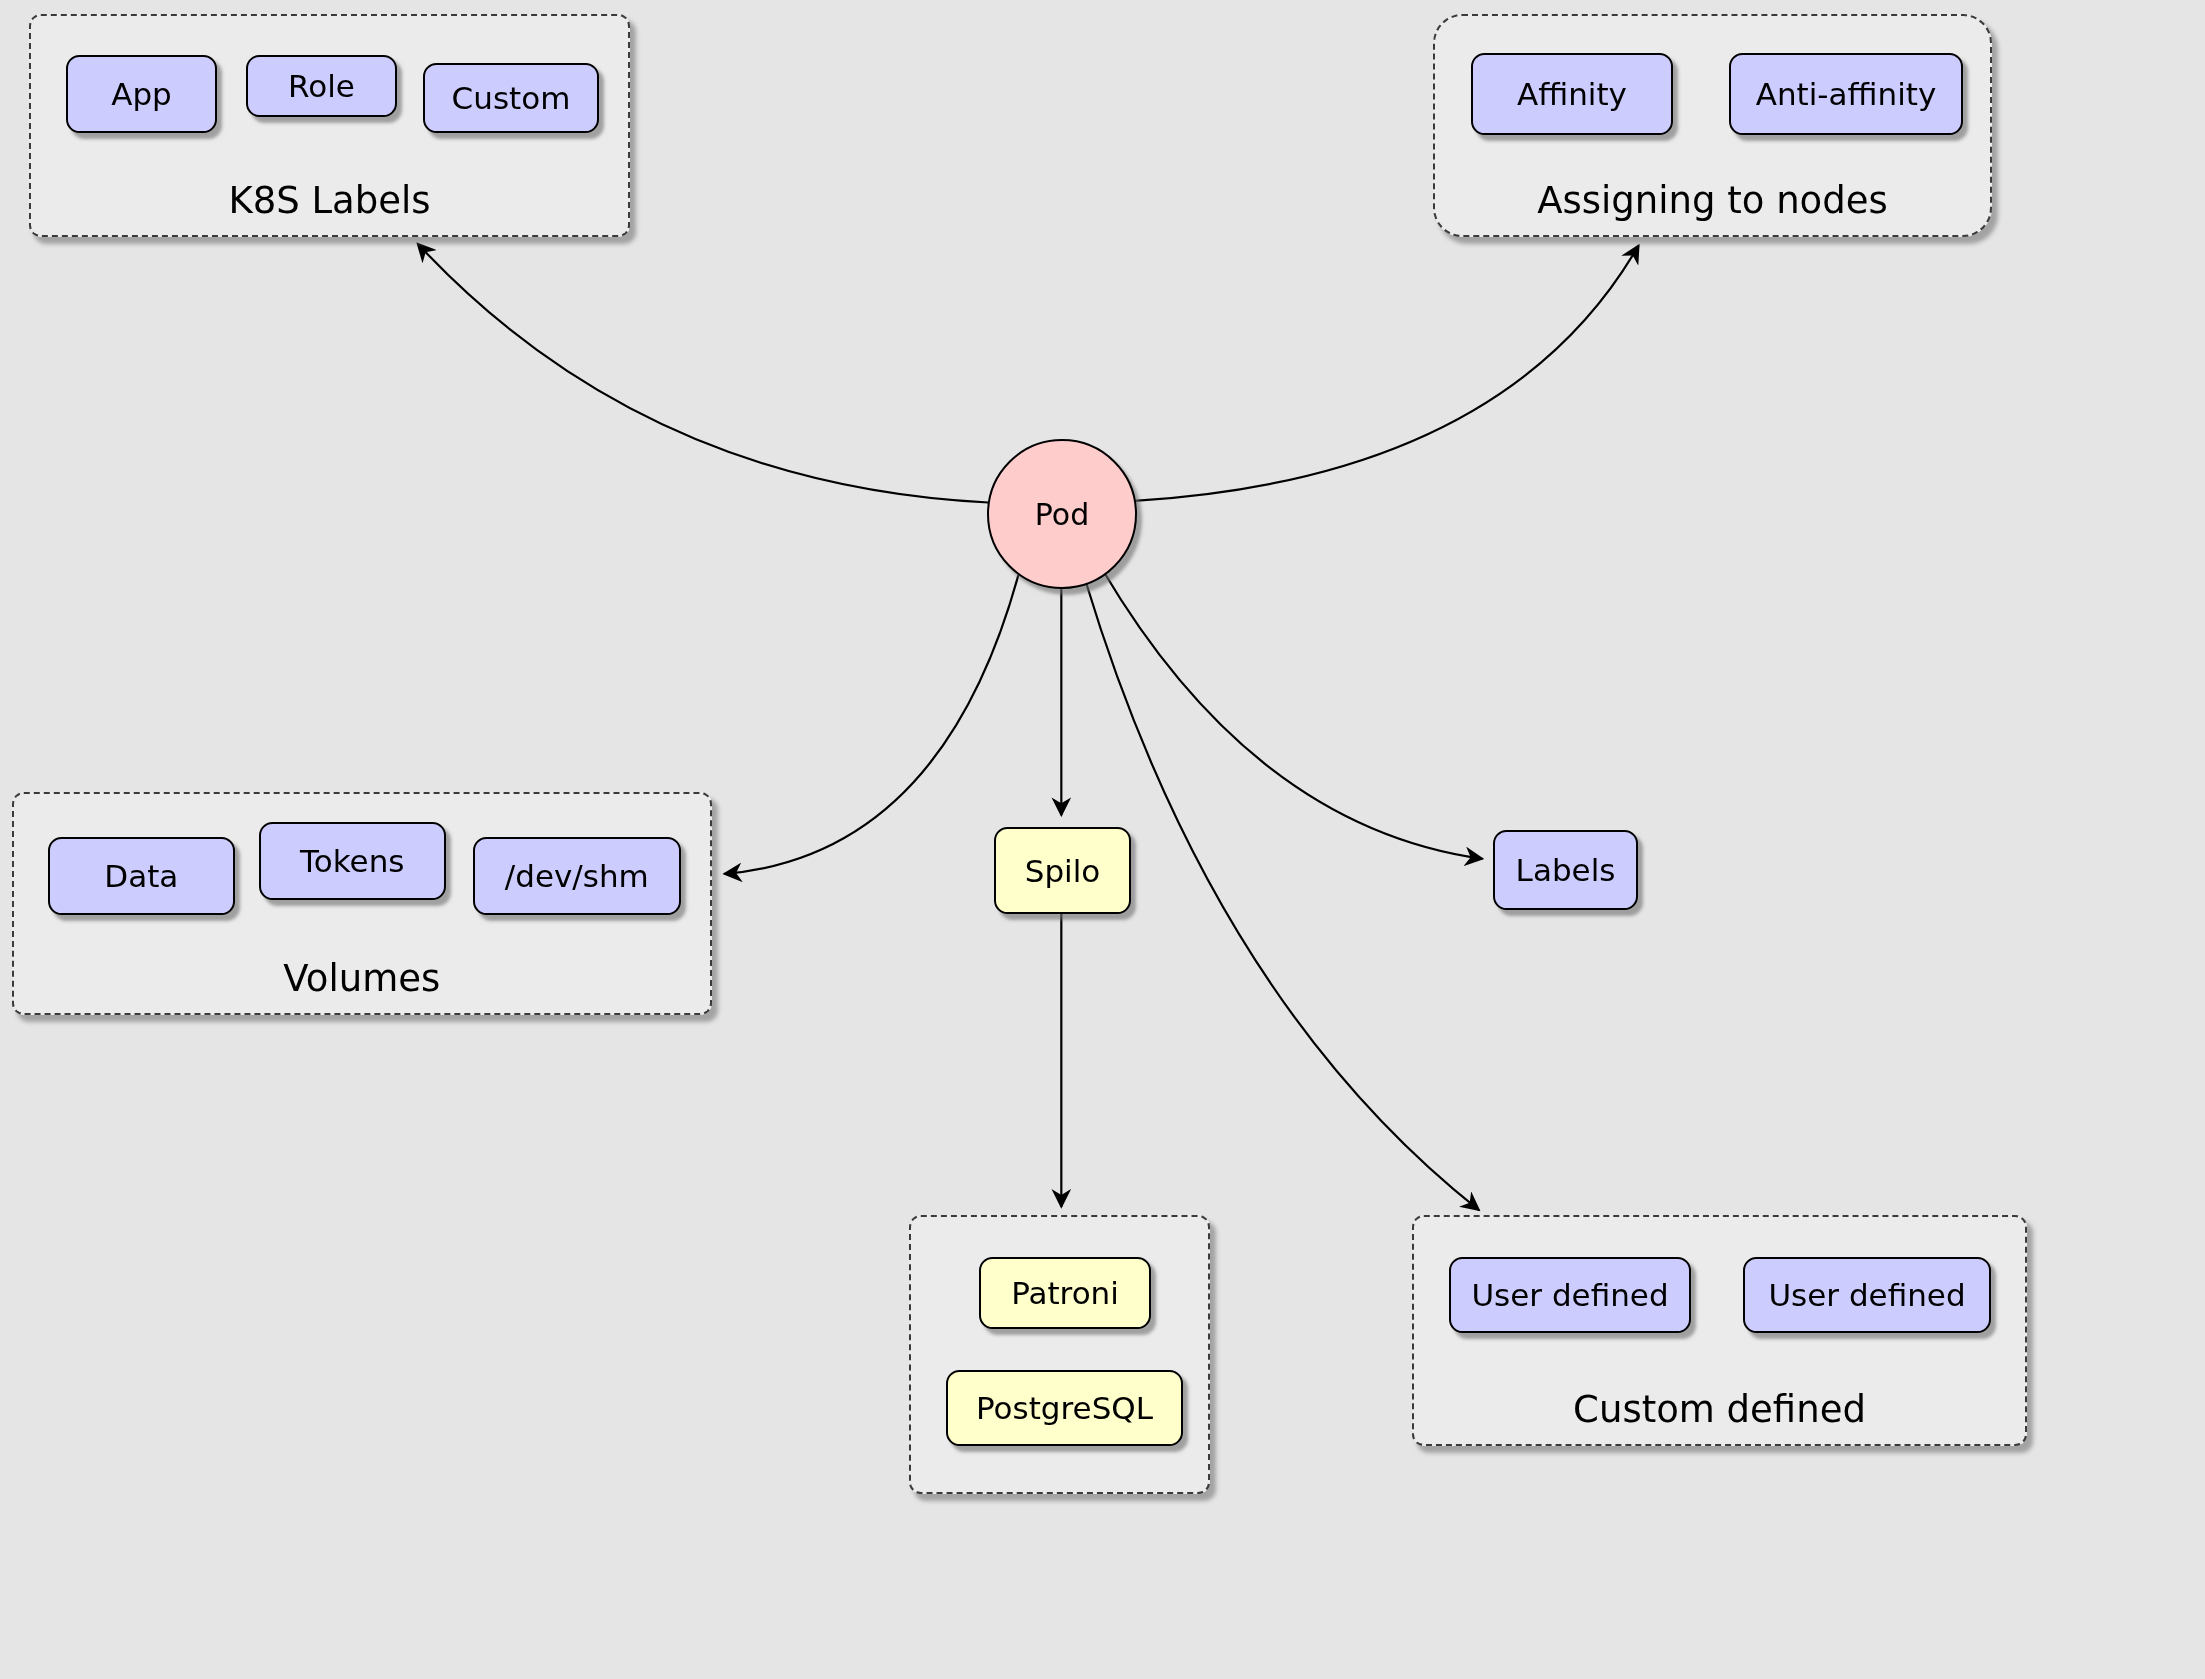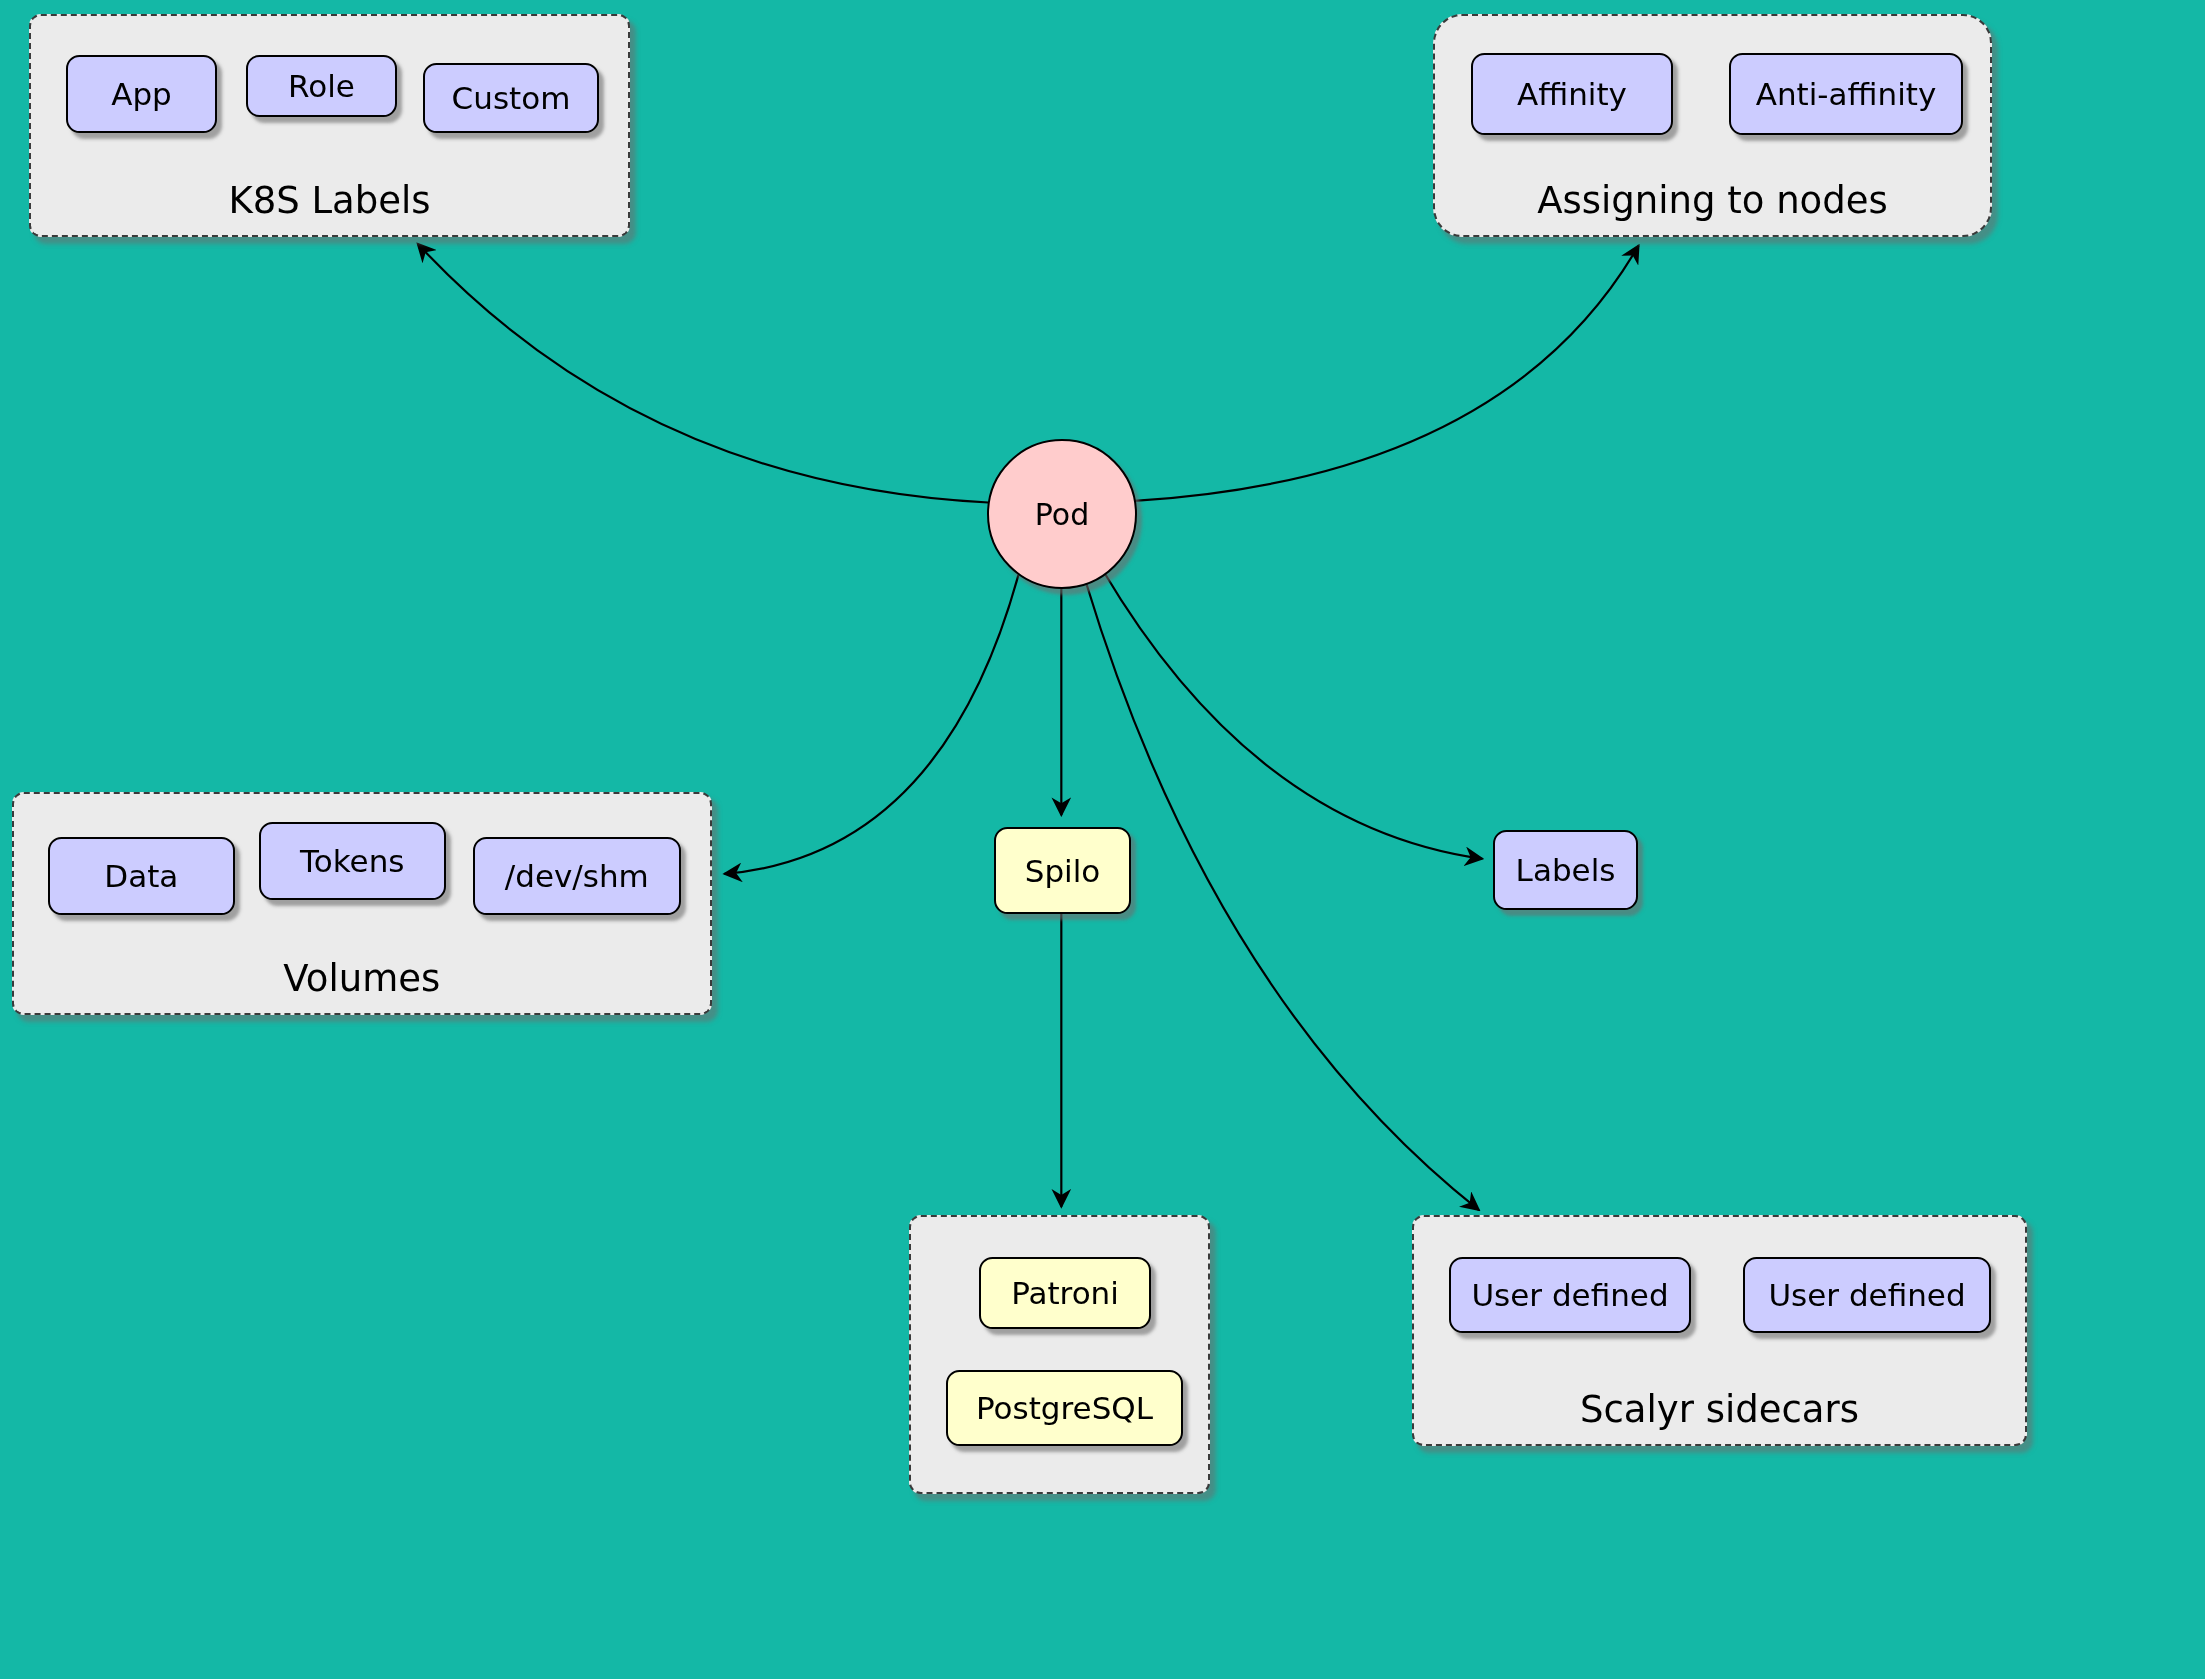--- a/index.html
+++ b/index.html
@@ -1,19 +1,19 @@
 <!DOCTYPE html>
 <html style="font-size:13.4px"><head>
 <meta charset="utf-8">
 <style>
   * { margin: 0; padding: 0; box-sizing: border-box; }
   html, body { width: 2205px; height: 1679px; background: #ffffff; }
   body { font-family: "DejaVu Sans", "Liberation Sans", sans-serif; color: #000; }
 
-  .canvas { position: relative; width: 2205px; height: 1679px; overflow: hidden; background: #14b8a6; }
+  .canvas { position: relative; width: 2205px; height: 1679px; overflow: hidden; background: #e5e5e5; }
 
   .edges { position: absolute; left: 0; top: 0; width: 2205px; height: 1679px; }
   .edge { stroke: #000; stroke-width: 2.6; fill: none; }
 
   .group {
     position: absolute;
     background: #ebebeb;
     border: 2.5px dashed #3a3a3a;
     border-radius: 11.8px;
     box-shadow: 5.9px 6.7px 4.2px rgba(110,110,110,0.55);
@@ -93,17 +93,17 @@
   <div class="node purple" style="left:1493px; top:830px; width:145px; height:80px;">Labels</div>
 
   <div class="group" style="left:909px; top:1215px; width:301px; height:279px;">
     <div class="node yellow" style="left:68px; top:40px; width:172px; height:72px;">Patroni</div>
     <div class="node yellow" style="left:35px; top:153px; width:237px; height:76px;">PostgreSQL</div>
   </div>
 
   <div class="group" style="left:1412px; top:1215px; width:615px; height:231px;">
     <div class="node purple" style="left:35px; top:40px; width:242px; height:76px;">User defined</div>
     <div class="node purple" style="left:329px; top:40px; width:248px; height:76px;">User defined</div>
-    <div class="caption">Scalyr sidecars</div>
+    <div class="caption">Custom defined</div>
   </div>
 
 </div>
 
 
 </body></html>

